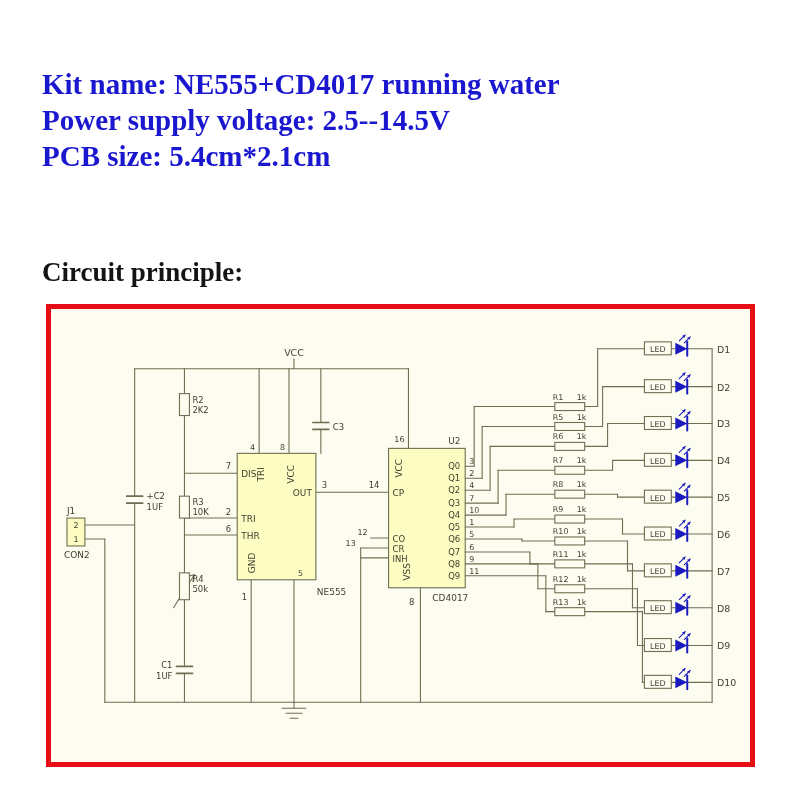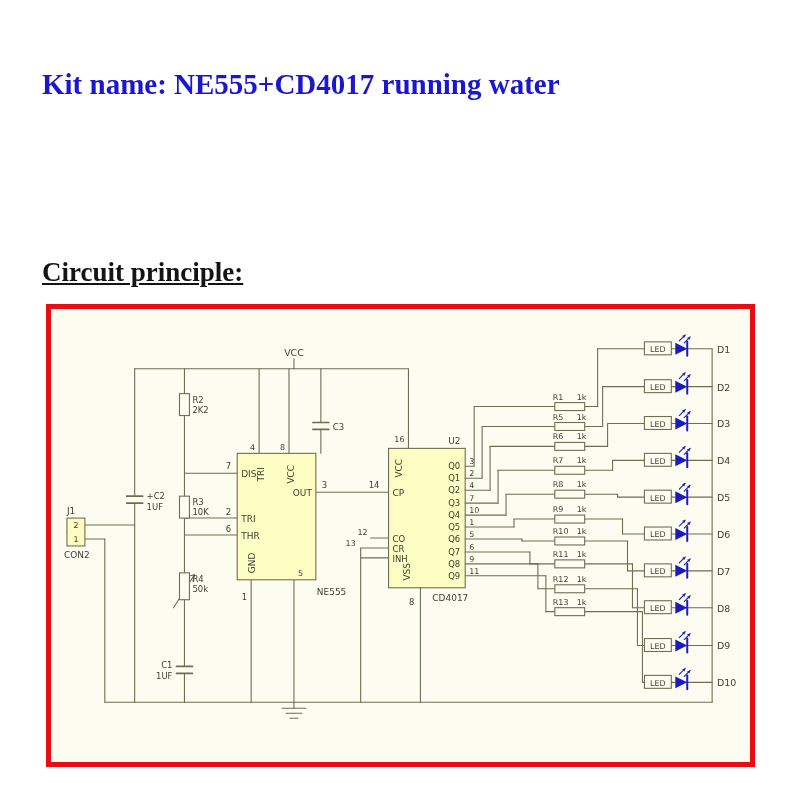--- a/index.html
+++ b/index.html
@@ -1,30 +1,32 @@
 <!DOCTYPE html>
 <html><head>
 <meta charset="utf-8">
 <style>
   html,body{margin:0;padding:0;background:#ffffff;}
   .page{position:relative;width:800px;height:800px;background:#ffffff;overflow:hidden;
         font-family:"Liberation Serif",serif;margin-top:12px;}
   .hdr{position:absolute;left:42px;top:54px;font-weight:bold;font-size:29px;line-height:36px;color:#1a17cf;}
-  .ctitle{position:absolute;left:42px;top:245px;font-size:27px;font-weight:600;color:#141414;text-decoration:underline;}
+  .ctitle{position:absolute;left:42px;top:245px;font-size:27px;font-weight:600;color:#141414;}
   .frame{position:absolute;left:46px;top:292px;width:709px;height:463px;box-sizing:border-box;
          border:5px solid #e60d15;background:#fdfcf0;}
   .frame svg{position:absolute;left:0;top:0;width:100%;height:100%;}
   text{font-family:"DejaVu Sans",sans-serif;}
 </style>
 </head>
 <body>
 
 <div class="page">
   <div class="hdr" style="color: rgb(26, 23, 207);">
     <div>Kit name: NE555+CD4017 running water</div>
+    <div>Power supply voltage: 2.5--14.5V</div>
+    <div>PCB size: 5.4cm*2.1cm</div>
   </div>
   <div class="ctitle" style="color: rgb(20, 20, 20);">Circuit principle:</div>
   <div class="frame" style="border-color: rgb(230, 13, 21); background: rgb(253, 252, 240);">
     <svg id="schem" viewBox="0 0 700 455" preserveAspectRatio="xMidYMid meet">
         <g>
           <line x1="243" y1="50" x2="243" y2="60" stroke="#6e6e52" stroke-width="1.1" stroke-linecap="round"></line>
           <line x1="83" y1="60" x2="358" y2="60" stroke="#6e6e52" stroke-width="1.1" stroke-linecap="round"></line>
           <line x1="83" y1="60" x2="83" y2="188" stroke="#6e6e52" stroke-width="1.1" stroke-linecap="round"></line>
           <line x1="83" y1="195" x2="83" y2="395" stroke="#6e6e52" stroke-width="1.1" stroke-linecap="round"></line>
           <line x1="53" y1="395" x2="663" y2="395" stroke="#6e6e52" stroke-width="1.1" stroke-linecap="round"></line>

